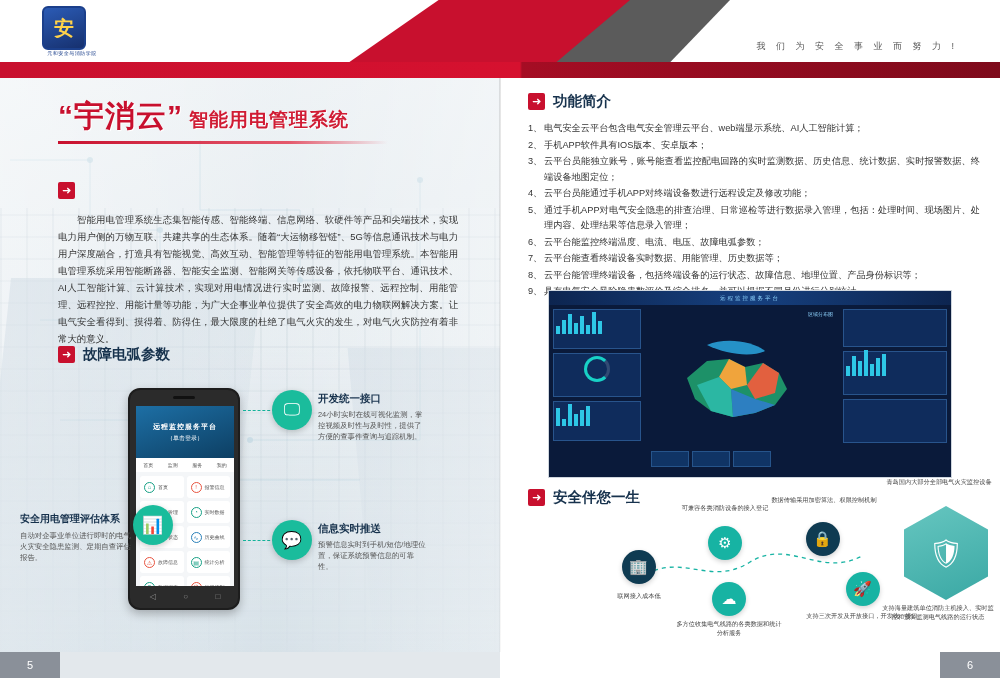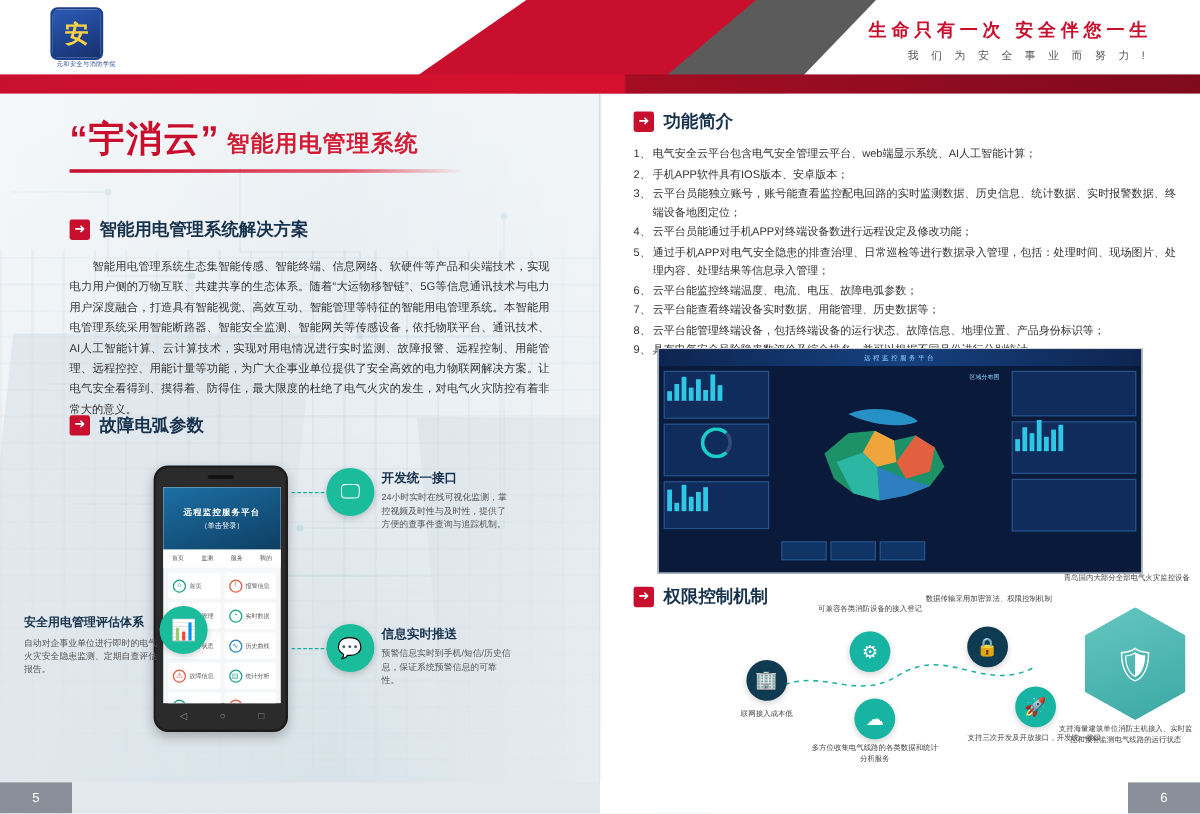--- a/index.html
+++ b/index.html
@@ -276,21 +276,20 @@
     <div class="title-wrap">
       <div class="title-cloud">
         <span class="q">“宇消云”</span><span class="title-sub">智能用电管理系统</span>
       </div>
       <div class="title-underline"></div>
     </div>
 
     <div class="sec1">
       <div class="sec-head">
         <span class="arrow-ico">➜</span>
-        <span class="sec-title">智能用电管理系统解决方案</span>
       </div>
       <div class="para">智能用电管理系统生态集智能传感、智能终端、信息网络、软硬件等产品和尖端技术，实现电力用户侧的万物互联、共建共享的生态体系。随着“大运物移智链”、5G等信息通讯技术与电力用户深度融合，打造具有智能视觉、高效互动、智能管理等特征的智能用电管理系统。本智能用电管理系统采用智能断路器、智能安全监测、智能网关等传感设备，依托物联平台、通讯技术、AI人工智能计算、云计算技术，实现对用电情况进行实时监测、故障报警、远程控制、用能管理、远程控控、用能计量等功能，为广大企事业单位提供了安全高效的电力物联网解决方案。让电气安全看得到、摸得着、防得住，最大限度的杜绝了电气火灾的发生，对电气火灾防控有着非常大的意义。</div>
     </div>
 
     <div class="sec2">
       <div class="sec-head">
         <span class="arrow-ico">➜</span>
         <span class="sec-title">故障电弧参数</span>
       </div>
     </div>
@@ -362,21 +361,21 @@
     <div class="cbub" style="left:272px; top:390px;">🖵</div>
     <div style="position:absolute; left:318px; top:392px; width:120px;">
       <div class="feat-title">开发统一接口</div>
       <div class="feat-body">24小时实时在线可视化监测，掌控视频及时性与及时性，提供了方便的查事件查询与追踪机制。</div>
     </div>
 
     <div class="dash-line" style="left:243px; top:540px; width:32px;"></div>
     <div class="cbub" style="left:272px; top:520px;">💬</div>
     <div style="position:absolute; left:318px; top:522px; width:120px;">
       <div class="feat-title">信息实时推送</div>
-      <div class="feat-body">预警信息实时到手机/短信/历史信息，保证系统预警信息的可靠性。</div>
+      <div class="feat-body">预警信息实时到手机/短信/地理位置，保证系统预警信息的可靠性。</div>
     </div>
 
     <div class="cbub" style="left:133px; top:505px;">📊</div>
     <div class="left-label" style="left:20px; top:512px;">安全用电管理评估体系</div>
     <div class="left-label-body" style="left:20px; top:530px;">自动对企事业单位进行即时的电气火灾安全隐患监测、定期自查评估报告。</div>
 
     <div class="foot-l"></div>
     <div class="pnum-l">5</div>
   </div>
 
@@ -460,21 +459,21 @@
               </div>
           </div>
           <div class="db-card" style="height:44px;"></div>
         </div>
       </div>
     </div>
 
     <div class="r-sec" style="top:488px;">
       <div class="sec-head">
         <span class="arrow-ico">➜</span>
-        <span class="sec-title">权限控制机制</span>
+        <span class="sec-title">安全伴您一生</span>
       </div>
     </div>
 
     <div class="adv">
       <svg style="position:absolute;inset:0;" width="450" height="160">
         <path d="M100 78 C140 50 170 88 210 62 C250 38 280 78 322 56" stroke="#17b3a3" stroke-width="1.3" stroke-dasharray="4 4" fill="none"></path>
       </svg>
 
       <div class="node dark" style="left:82px; top:50px;">🏢</div>
       <div class="cap" style="left:46px; top:92px; width:106px;">联网接入成本低</div>
@@ -502,17 +501,16 @@
   <div class="gutter"></div>
 
   <div class="hdr-band">
     <div class="hdr-gray-tri"></div>
     <div class="hdr-red-tri"></div>
     <div class="hdr-red"></div>
     <div class="logo">
       <div class="logo-badge">安</div>
       <div class="logo-text">元和安全与消防学院</div>
     </div>
-    <div class="slogan1">生命只有一次  安全伴您一生</div>
     <div class="slogan2">我 们 为 安 全 事 业 而 努 力 !</div>
   </div>
 
 </div>
 
 </body></html>

